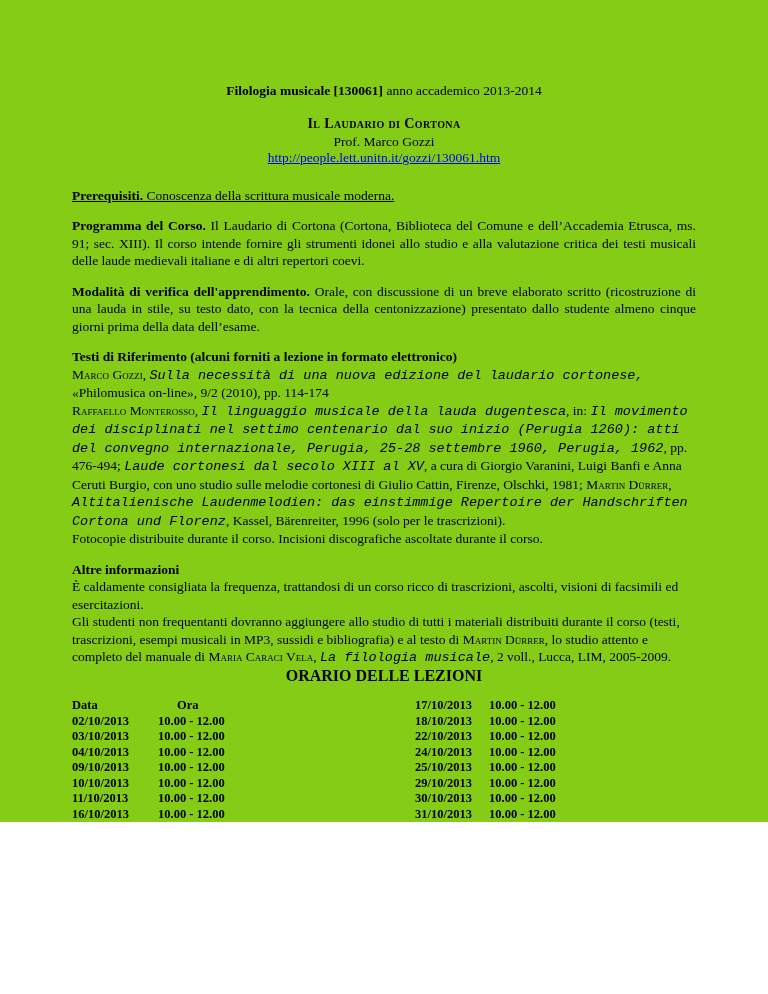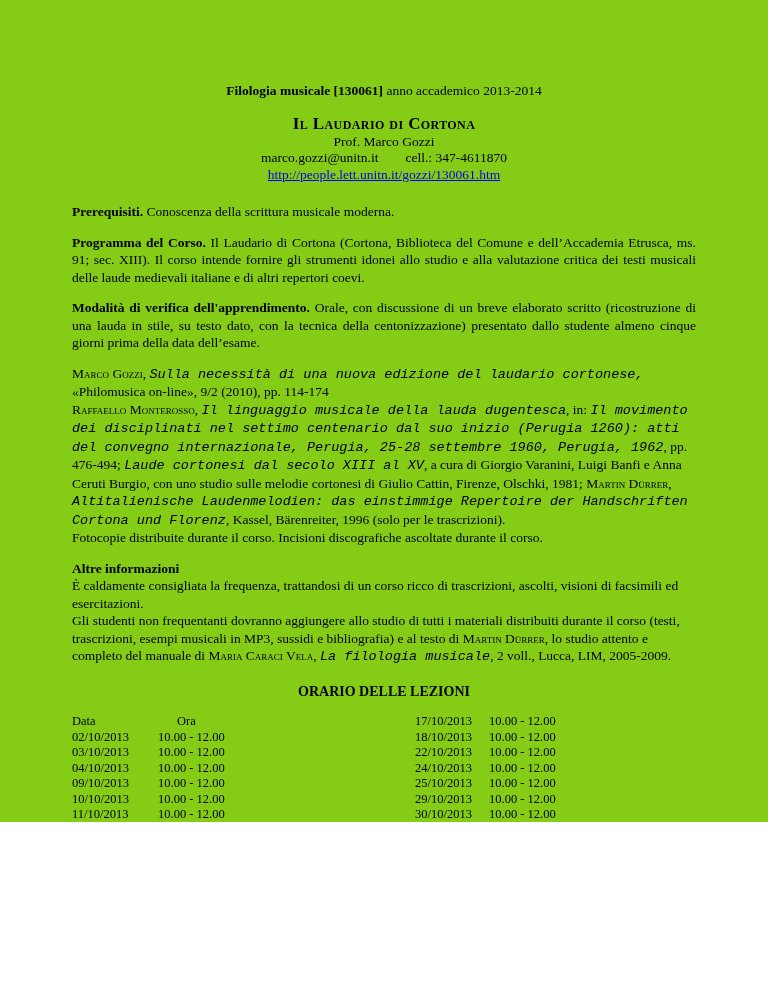--- a/index.html
+++ b/index.html
@@ -15,21 +15,21 @@
     line-height:17.5px;
     overflow:hidden;
   }
   .content { padding:82px 72px 0 72px; }
 
   .center { text-align:center; }
   .bold { font-weight:bold; }
 
   .doc-title {
     margin-top:13px;
-    font-size:17px;
+    font-size:14px;
     font-weight:bold;
     font-variant:small-caps;
     letter-spacing:0.4px;
     line-height:21px;
   }
   .sub-line { line-height:16.5px; }
   .phone-text { margin-left:27px; }
 
   a.doc-link {
     color:#0000EE;
@@ -40,24 +40,23 @@
 
   .para { margin-top:13px; }
   .justify { text-align:justify; }
 
   .refs p { margin:0; }
   .seg-p { font-style:normal; }
   .seg-i { font-style:italic;font-family:Liberation Mono, monospace; }
   .seg-sc { font-variant:small-caps; }
 
   .orario-heading {
-    margin-top:17px;
     text-align:center;
     font-weight:bold;
-    font-size:14px;
+    font-size:16px;
   }
 
   .schedule {
     display:flex;
     margin-top:14px;
     font-size:12.5px;
     line-height:15.5px;
   }
   .sched-left {
     width:343px;
@@ -66,44 +65,44 @@
     align-content:start;
   }
   .sched-right {
     width:281px;
     display:grid;
     grid-template-columns:74px 207px;
     align-content:start;
     margin-left:24px;
   }
   .ora-head { padding-left:19px; }
-  .sched-cell { white-space:nowrap; }
+  .sched-cell { white-space:nowrap;font-weight:bold; }
 </style>
 </head>
 <body>
 
 <div class="page">
   <div class="content">
 
     <div class="center">
       <div><span class="bold">Filologia musicale [130061]</span><span> anno accademico 2013-2014</span></div>
       <div class="doc-title">Il Laudario di Cortona</div>
       <div class="sub-line">Prof. Marco Gozzi</div>
-      <div class="sub-line"><span>marco.gozzi@unitn.it</span><span class="phone-text">cell.: 347-4611870</span></div>
       <div class="sub-line"><a class="doc-link">http://people.lett.unitn.it/gozzi/130061.htm</a></div>
     </div>
 
-    <p class="para" style="margin-top:20px;"><strong>Prerequisiti.</strong><span> Conoscenza della scrittura musicale moderna.</span></p>
+    <p class="para" style="margin-top:20px;text-decoration:underline;"><strong>Prerequisiti.</strong><span> Conoscenza della scrittura musicale moderna.</span></p>
 
     <p class="para justify"><strong>Programma del Corso.</strong><span> Il Laudario di Cortona (Cortona, Biblioteca del Comune e dell’Accademia Etrusca, ms. 91; sec. XIII). Il corso intende fornire gli strumenti idonei allo studio e alla valutazione critica dei testi musicali delle laude medievali italiane e di altri repertori coevi.</span></p>
 
 
     <p class="para justify"><strong>Modalità di verifica dell'apprendimento.</strong><span> Orale, con discussione di un breve elaborato scritto (ricostruzione di una lauda in stile, su testo dato, con la tecnica della centonizzazione) presentato dallo studente almeno cinque giorni prima della data dell’esame.</span></p>
 
     <div class="para refs">
+      <p class="bold">Testi di Riferimento (alcuni forniti a lezione in formato elettronico)</p>
       <p><span class="seg-sc">Marco Gozzi</span><span class="seg-p">, </span><span class="seg-i">Sulla necessità di una nuova edizione del laudario cortonese,</span><span class="seg-p"> «Philomusica on-line», 9/2 (2010), pp. 114-174</span></p>
       <p><span class="seg-sc">Raffaello Monterosso</span><span class="seg-p">, </span><span class="seg-i">Il linguaggio musicale della lauda dugentesca</span><span class="seg-p">, in: </span><span class="seg-i">Il movimento dei disciplinati nel settimo centenario dal suo inizio (Perugia 1260): atti del convegno internazionale, Perugia, 25-28 settembre 1960, Perugia, 1962</span><span class="seg-p">, pp. 476-494; </span><span class="seg-i">Laude cortonesi dal secolo XIII al XV</span><span class="seg-p">, a cura di Giorgio Varanini, Luigi Banfi e Anna Ceruti Burgio, con uno studio sulle melodie cortonesi di Giulio Cattin, Firenze, Olschki, 1981; </span><span class="seg-sc">Martin Dürrer</span><span class="seg-p">, </span><span class="seg-i">Altitalienische Laudenmelodien: das einstimmige Repertoire der Handschriften Cortona und Florenz</span><span class="seg-p">, Kassel, Bärenreiter, 1996 (solo per le trascrizioni).</span></p>
       <p><span class="seg-p">Fotocopie distribuite durante il corso. Incisioni discografiche ascoltate durante il corso.</span></p>
     </div>
 
     <div class="para">
       <p class="bold">Altre informazioni</p>
       <p>È caldamente consigliata la frequenza, trattandosi di un corso ricco di trascrizioni, ascolti, visioni di facsimili ed esercitazioni.</p>
       <p><span class="seg-p">Gli studenti non frequentanti dovranno aggiungere allo studio di tutti i materiali distribuiti durante il corso (testi, trascrizioni, esempi musicali in MP3, sussidi e bibliografia) e al testo di </span><span class="seg-sc">Martin Dürrer</span><span class="seg-p">, lo studio attento e completo del manuale di </span><span class="seg-sc">Maria Caraci Vela</span><span class="seg-p">, </span><span class="seg-i">La filologia musicale</span><span class="seg-p">, 2 voll., Lucca, LIM, 2005-2009.</span></p>
     </div>

